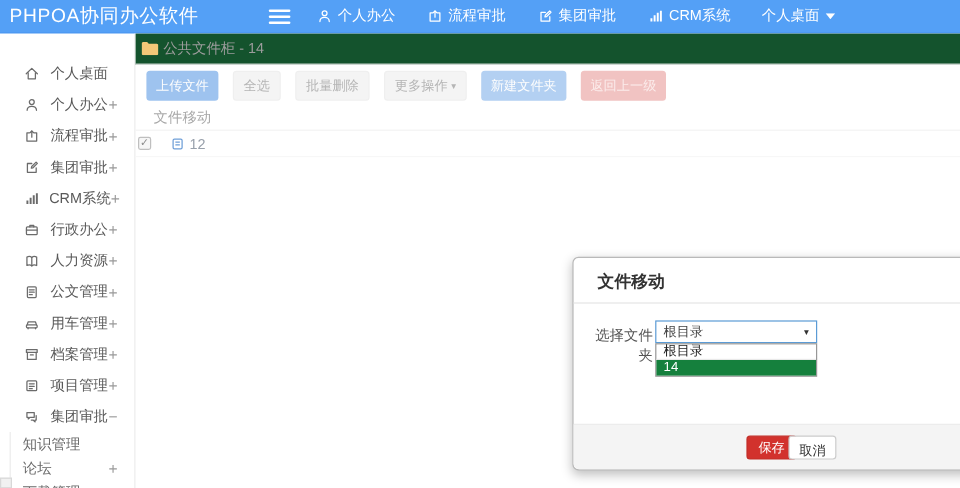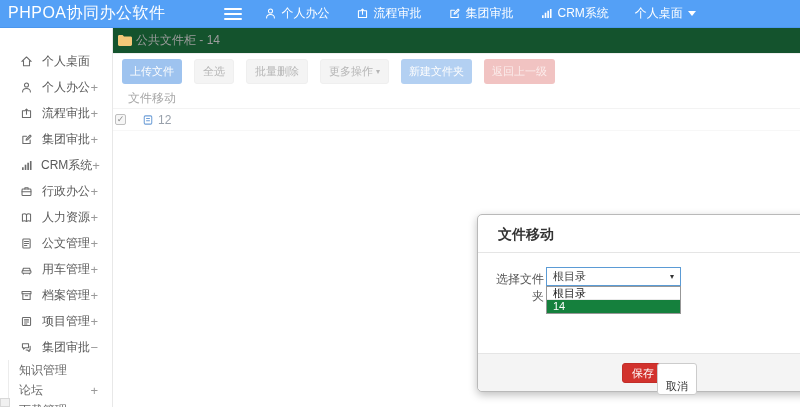--- a/index.html
+++ b/index.html
@@ -49,21 +49,21 @@
   .fld-label { position:absolute; left:18px; top:18px; width:48px; text-align:right; color:#555; }
   .select { position:absolute; left:68px; top:14px; width:135px; height:19px; border:1px solid #5b9bd5; background:#fff; display:flex; align-items:center; padding:0 6px; color:#444; font-size:11px; cursor:pointer; }
   .select .val { flex:1; }
   .select .car { font-size:8px; color:#333; }
   .droplist { position:absolute; left:68px; top:33px; width:135px; background:#fff; border:1px solid #979797; z-index:5; }
   .opt { height:13px; line-height:13px; padding:0 6px; font-size:11px; color:#222; cursor:pointer; border-bottom:1px solid #e9e9e9; }
   .opt:last-child { border-bottom:none; }
   .opt.sel { background:#15803d; color:#fff; }
   .modal-footer { position:absolute; left:0; bottom:0; width:100%; height:38px; background:#f4f4f4; border-top:1px solid #e5e5e5; border-radius:0 0 5px 5px; }
   .btn-save { position:absolute; left:144px; top:9px; height:20px; padding:0 9px; background:#d2322d; color:#fff; border:1px solid #c12e29; border-radius:3px; font-size:11px; cursor:pointer; font-family:inherit; }
-  .btn-cancel { position:absolute; left:179px; top:9px; height:20px; padding:15px 8px; background:#fff; color:#333; border:1px solid #ccc; border-radius:3px; font-size:11px; cursor:pointer; font-family:inherit; }
+  .btn-cancel { position:absolute; left:179px; top:9px; height:20px; padding:4px 8px; background:#fff; color:#333; border:1px solid #ccc; border-radius:3px; font-size:11px; cursor:pointer; font-family:inherit; }
 
   .corner-frag { position:absolute; left:0; top:398px; width:10px; height:9px; background:#f1f1f1; border:1px solid #d8d8d8; }
 </style>
 </head>
 <body>
 
 <div class="topbar">
   <div class="logo">PHPOA协同办公软件</div>
   <div class="hamburger">
       <i></i>

